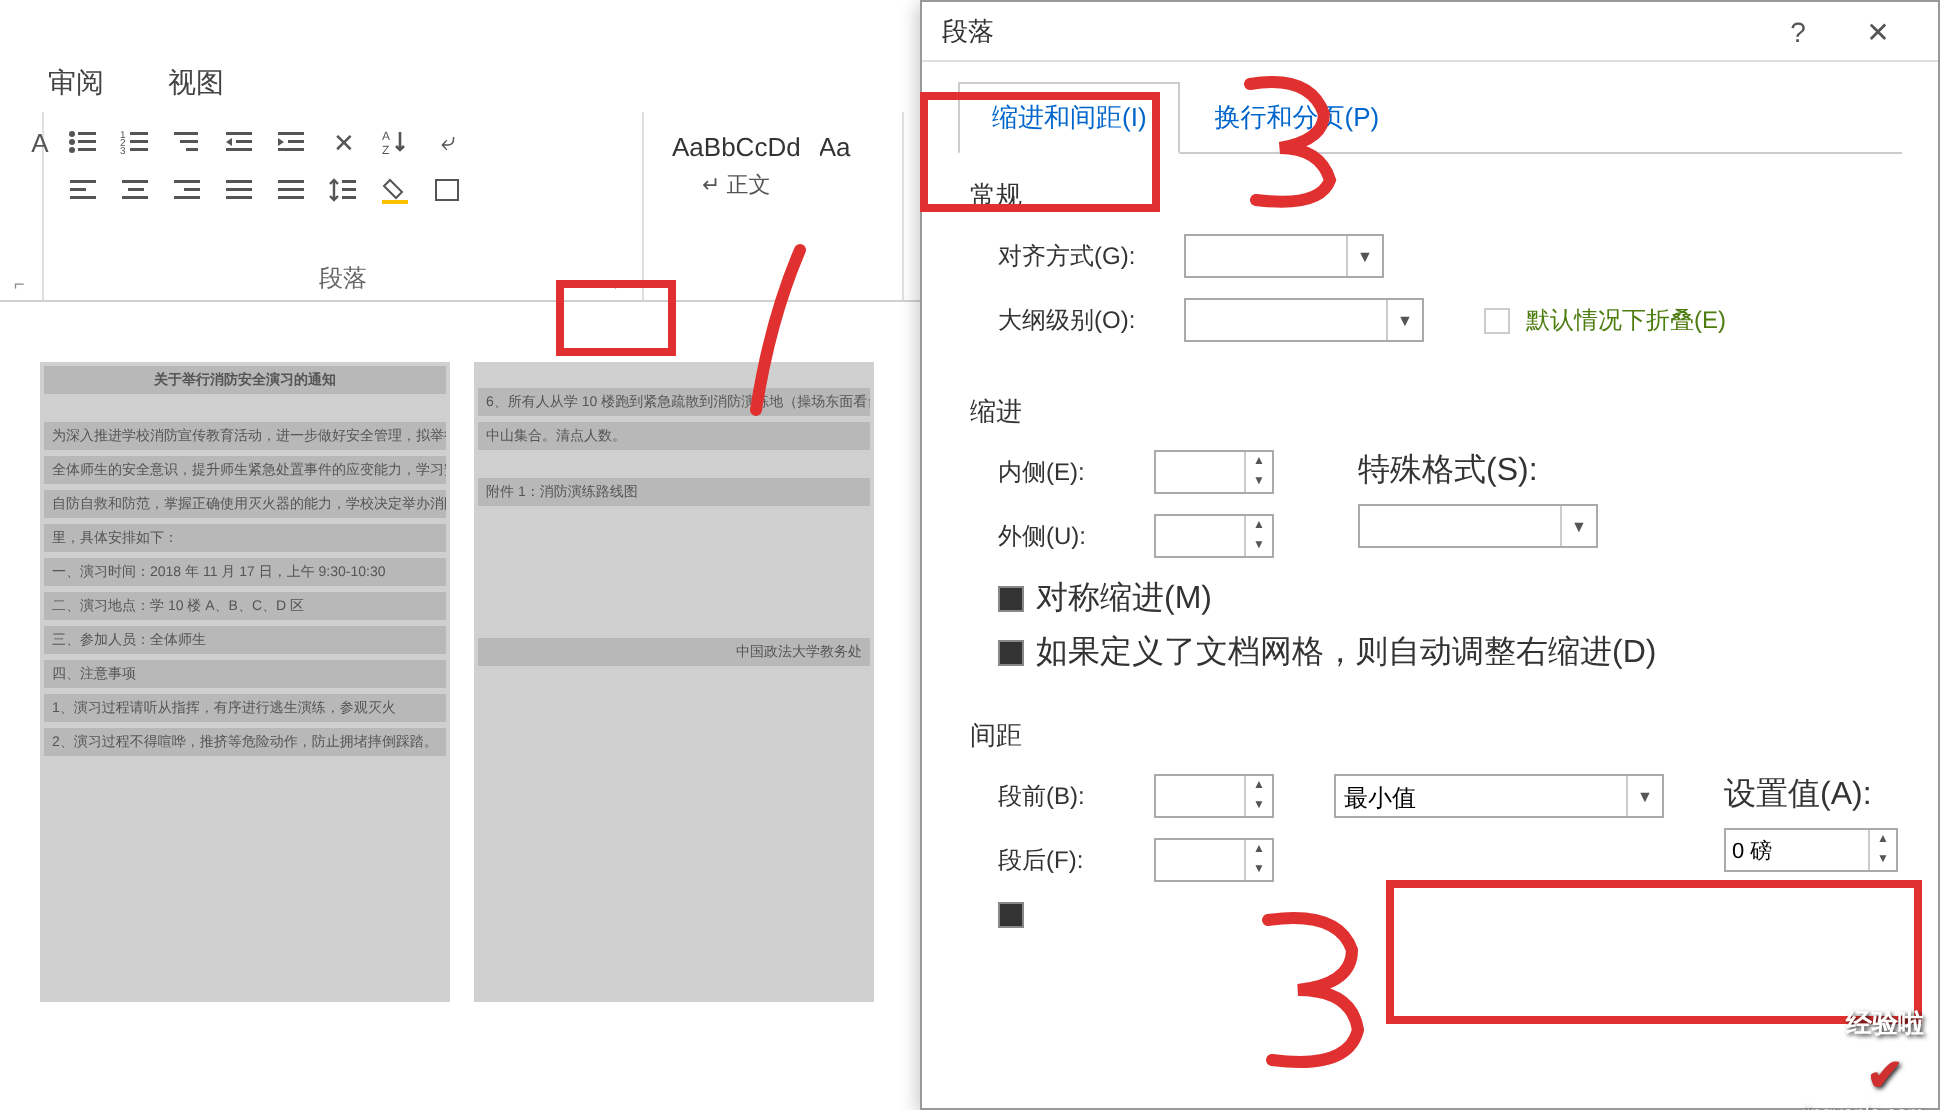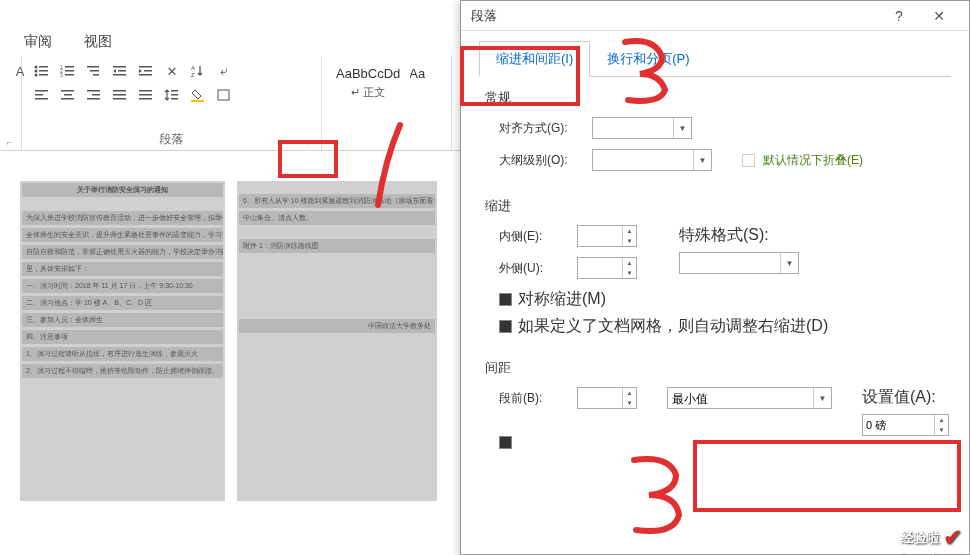--- a/index.html
+++ b/index.html
@@ -58,21 +58,21 @@
     .spin-btn { flex: 1; display: flex; align-items: center; justify-content: center; font-size: 6px; color: #555; cursor: pointer; }
     .checkbox-row { display: flex; align-items: center; gap: 6px; margin-bottom: 6px; font-size: 16px; color: #333; padding-left: 0; }
     .checkbox { width: 13px; height: 13px; border: 1px solid #888; cursor: pointer; }
     .col-label { font-size: 16px; color: #333; margin-bottom: 6px; }
     
     
     .red-box { position: absolute; border: 4px solid #e03030; pointer-events: none; z-index: 100; }
     .red-stroke { position: absolute; pointer-events: none; z-index: 100; }
     .red-stroke svg { width: 100%; height: 100%; }
     
-    .watermark { position: absolute; bottom: 4px; right: 8px; z-index: 200; display: flex; align-items: center; gap: 4px; color: #fff; text-shadow: 1px 1px 2px rgba(0,0,0,0.8); font-size: 13px; font-weight: bold; }
+    .watermark { position: absolute; bottom: 4px; right: 8px; z-index: 200; display: flex; align-items: center; gap: 4px; color: #fff; text-shadow: 1px 1px 2px rgba(0,0,0,0.8); font-size: 13px; font-weight: bold; flex-direction: column; }
     .watermark .sub { font-size: 10px; font-weight: normal; }
     .check-mark { color: #d03030; font-size: 22px; font-weight: bold; }
   </style>
 </head>
 <body>
 
 <div class="title-bar">
     <span>消防演习通知</span>
   </div>
 
@@ -318,20 +318,30 @@
         <div class="form-row">
           <div class="form-label short">段前(B):</div>
           <div class="spinner">
               <input style="">
               <div class="spin-btns">
                 <div class="spin-btn">▲</div>
                 <div class="spin-btn">▼</div>
               </div>
             </div>
         </div>
+        <div class="form-row">
+          <div class="form-label short">段后(F):</div>
+          <div class="spinner">
+              <input style="">
+              <div class="spin-btns">
+                <div class="spin-btn">▲</div>
+                <div class="spin-btn">▼</div>
+              </div>
+            </div>
+        </div>
       </div>
       <div>
         <div class="select w160">
             <span>最小值</span>
             <span class="select-arrow">▼</span>
           </div>
       </div>
       <div>
         <div class="col-label">设置值(A):</div>
         <div class="spinner w75">

